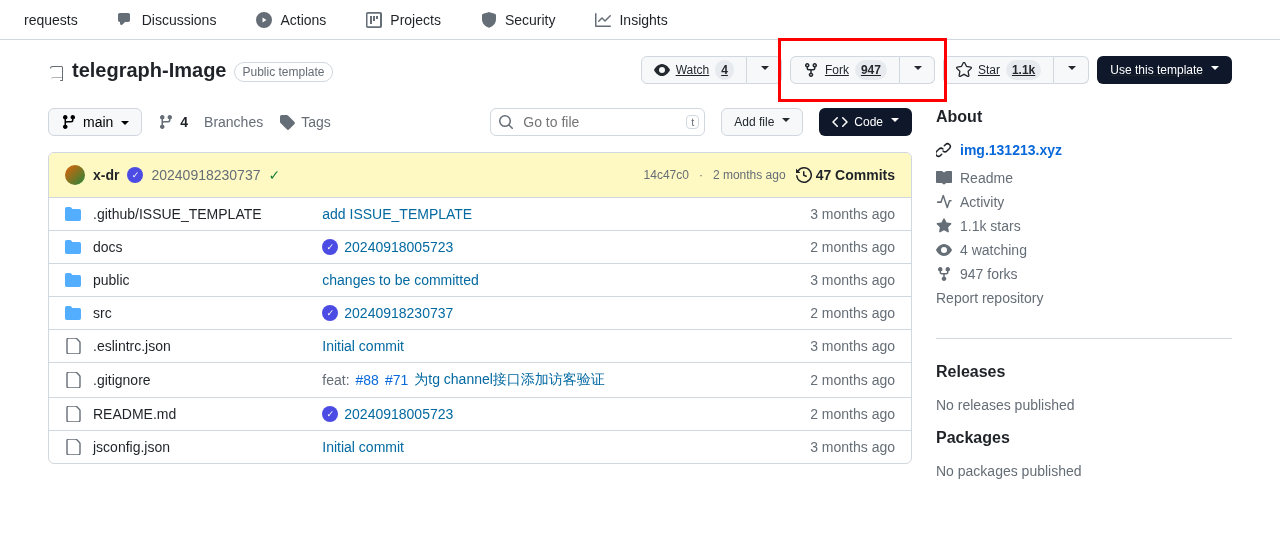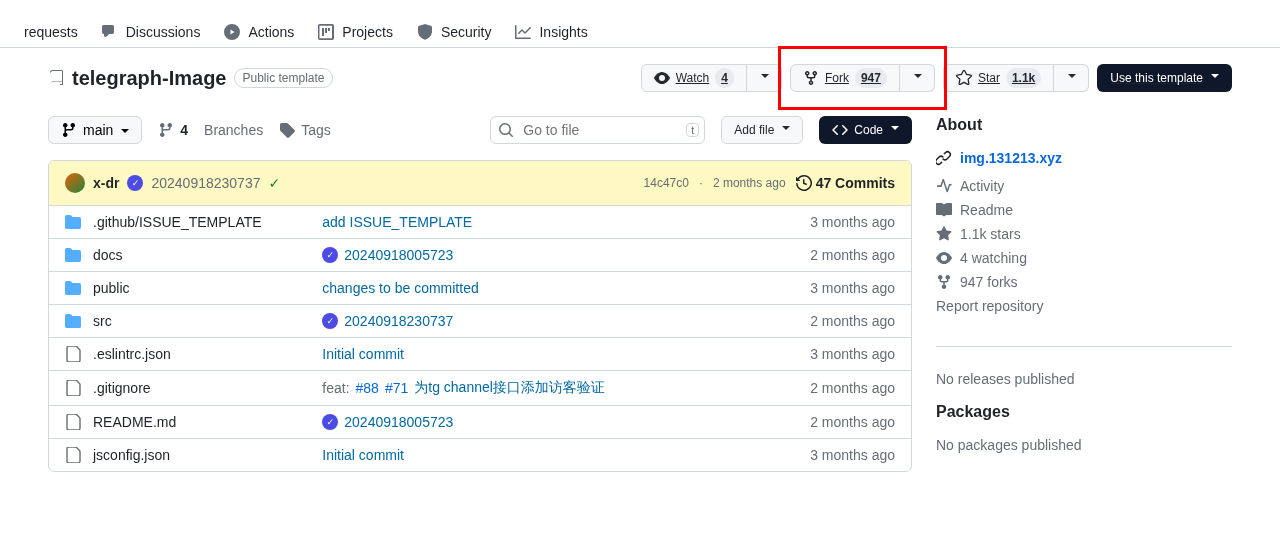--- a/index.html
+++ b/index.html
@@ -1,23 +1,23 @@
 <!DOCTYPE html>
 <html><head>
 <meta charset="utf-8">
 <style>
 * { margin:0; padding:0; box-sizing:border-box; }
 body { font-family:-apple-system,BlinkMacSystemFont,"Segoe UI",Helvetica,Arial,sans-serif; font-size:14px; color:#1f2328; background:#fff; }
 a { color:#0969da; text-decoration:none; }
-.topnav { display:flex; gap:8px; padding:0 16px; border-bottom:1px solid #d0d7de; height:32px; align-items:center;margin-top:16px; }
+.topnav { display:flex; gap:24px; padding:0 16px; border-bottom:1px solid #d0d7de; height:40px; align-items:center; }
 .topnav-item { display:flex; align-items:center; gap:8px; padding:0 8px; color:#1f2328; cursor:pointer; }
 .topnav-item svg { fill:#656d76; }
 .container { max-width:1216px; margin:0 auto; padding:0 16px; }
 .repohead { display:flex; align-items:center; padding:16px 0; }
-.repohead-left { display:flex; align-items:center; gap:8px; flex:1; }
+.repohead-left { display:flex; align-items:flex-end; gap:8px; flex:1; }
 .reponame { font-size:20px; font-weight:600; }
 .repo-badge { font-size:12px; color:#656d76; border:1px solid #d0d7de; border-radius:2em; padding:0 7px; line-height:18px; }
 .repohead-actions { display:flex; gap:8px; align-items:center;text-decoration:underline; }
 .btn-group { display:flex; }
 .btn { display:flex; align-items:center; gap:6px; padding:3px 12px; font-size:12px; background:#f6f8fa; border:1px solid #d0d7de; border-radius:6px; color:#24292f; cursor:pointer; line-height:20px; }
 .btn-group .btn { border-radius:0; }
 .btn-group .btn:first-child { border-radius:6px 0 0 6px; }
 .btn-group .btn:last-child { border-radius:0 6px 6px 0; border-left:0; }
 .btn .count { background:rgba(175,184,193,.2); border-radius:2em; padding:0 6px; font-size:12px; font-weight:600; }
 .btn-primary { background:#0f172a; color:#fff; border-color:rgba(31,35,40,.15); }
@@ -318,29 +318,29 @@
         <div class="sidebar-title">About</div>
         <div class="sidebar-link">
           <svg viewBox="0 0 16 16">
               <path d="M7.775 3.275a.75.75 0 001.06 1.06l1.25-1.25a2 2 0 112.83 2.83l-2.5 2.5a2 2 0 01-2.83 0 .75.75 0 00-1.06 1.06 3.5 3.5 0 004.95 0l2.5-2.5a3.5 3.5 0 00-4.95-4.95zm-1.55 9.45a.75.75 0 00-1.06-1.06l-1.25 1.25a2 2 0 11-2.83-2.83l2.5-2.5a2 2 0 012.83 0 .75.75 0 001.06-1.06 3.5 3.5 0 00-4.95 0l-2.5 2.5a3.5 3.5 0 004.95 4.95z"></path>
             </svg>
           <a>img.131213.xyz</a>
         </div>
         <div id="about-items">
             <div class="sidebar-item">
               <svg viewBox="0 0 16 16">
+                <path d="M0 1.75A.75.75 0 01.75 1h4.253c1.227 0 2.317.59 3 1.501A3.743 3.743 0 0111.006 1h4.245a.75.75 0 01.75.75v10.5a.75.75 0 01-.75.75h-4.507a2.25 2.25 0 00-1.591.659l-.622.621a.75.75 0 01-1.06 0l-.622-.621A2.25 2.25 0 005.258 13H.75a.75.75 0 01-.75-.75z"></path>
+              </svg>
+              <span>Readme</span>
+            </div>
+            <div class="sidebar-item">
+              <svg viewBox="0 0 16 16">
                 <path d="M1 8a.75.75 0 01.75-.75h2.8l2-6a.75.75 0 011.4 0l3.3 9.9 1.55-4.65A.75.75 0 0113.5 6H15a.75.75 0 010 1.5h-.96l-2.08 6.24a.75.75 0 01-1.42 0L7.25 3.85l-1.54 4.6A.75.75 0 015 9H1.75A.75.75 0 011 8z"></path>
               </svg>
               <span>Activity</span>
-            </div>
-            <div class="sidebar-item">
-              <svg viewBox="0 0 16 16">
-                <path d="M0 1.75A.75.75 0 01.75 1h4.253c1.227 0 2.317.59 3 1.501A3.743 3.743 0 0111.006 1h4.245a.75.75 0 01.75.75v10.5a.75.75 0 01-.75.75h-4.507a2.25 2.25 0 00-1.591.659l-.622.621a.75.75 0 01-1.06 0l-.622-.621A2.25 2.25 0 005.258 13H.75a.75.75 0 01-.75-.75z"></path>
-              </svg>
-              <span>Readme</span>
             </div>
             <div class="sidebar-item">
               <svg viewBox="0 0 16 16">
                 <path d="M8 .25a.75.75 0 01.673.418l1.882 3.815 4.21.612a.75.75 0 01.416 1.279l-3.046 2.97.719 4.192a.75.75 0 01-1.088.791L8 12.347l-3.766 1.98a.75.75 0 01-1.088-.79l.72-4.194L.818 6.374a.75.75 0 01.416-1.28l4.21-.611L7.327.668A.75.75 0 018 .25z"></path>
               </svg>
               <span>1.1k stars</span>
             </div>
             <div class="sidebar-item">
               <svg viewBox="0 0 16 16">
                 <path d="M8 2c1.981 0 3.671.992 4.933 2.078 1.27 1.091 2.187 2.345 2.637 3.023a1.62 1.62 0 010 1.798c-.45.678-1.367 1.932-2.637 3.023C11.67 13.008 9.981 14 8 14c-1.981 0-3.671-.992-4.933-2.078C1.797 10.83.88 9.576.43 8.898a1.62 1.62 0 010-1.798c.45-.677 1.367-1.931 2.637-3.022C4.33 2.992 6.019 2 8 2zM8 11a3 3 0 100-6 3 3 0 000 6z"></path>
@@ -352,20 +352,21 @@
                 <path d="M5 5.372v.878c0 .414.336.75.75.75h4.5a.75.75 0 00.75-.75v-.878a2.25 2.25 0 111.5 0v.878a2.25 2.25 0 01-2.25 2.25h-1.5v2.128a2.251 2.251 0 11-1.5 0V8.5h-1.5A2.25 2.25 0 013.5 6.25v-.878a2.25 2.25 0 111.5 0z"></path>
               </svg>
               <span>947 forks</span>
             </div>
           </div>
         <div class="sidebar-item">
             <span>Report repository</span>
           </div>
       </div>
       <div class="sidebar-section no-border">
+        <div class="sidebar-title">Releases</div>
         <div class="muted">No releases published</div>
       </div>
       <div class="sidebar-section no-border">
         <div class="sidebar-title">Packages</div>
         <div class="muted">No packages published</div>
       </div>
     </div>
   </div>
 </div>
 

